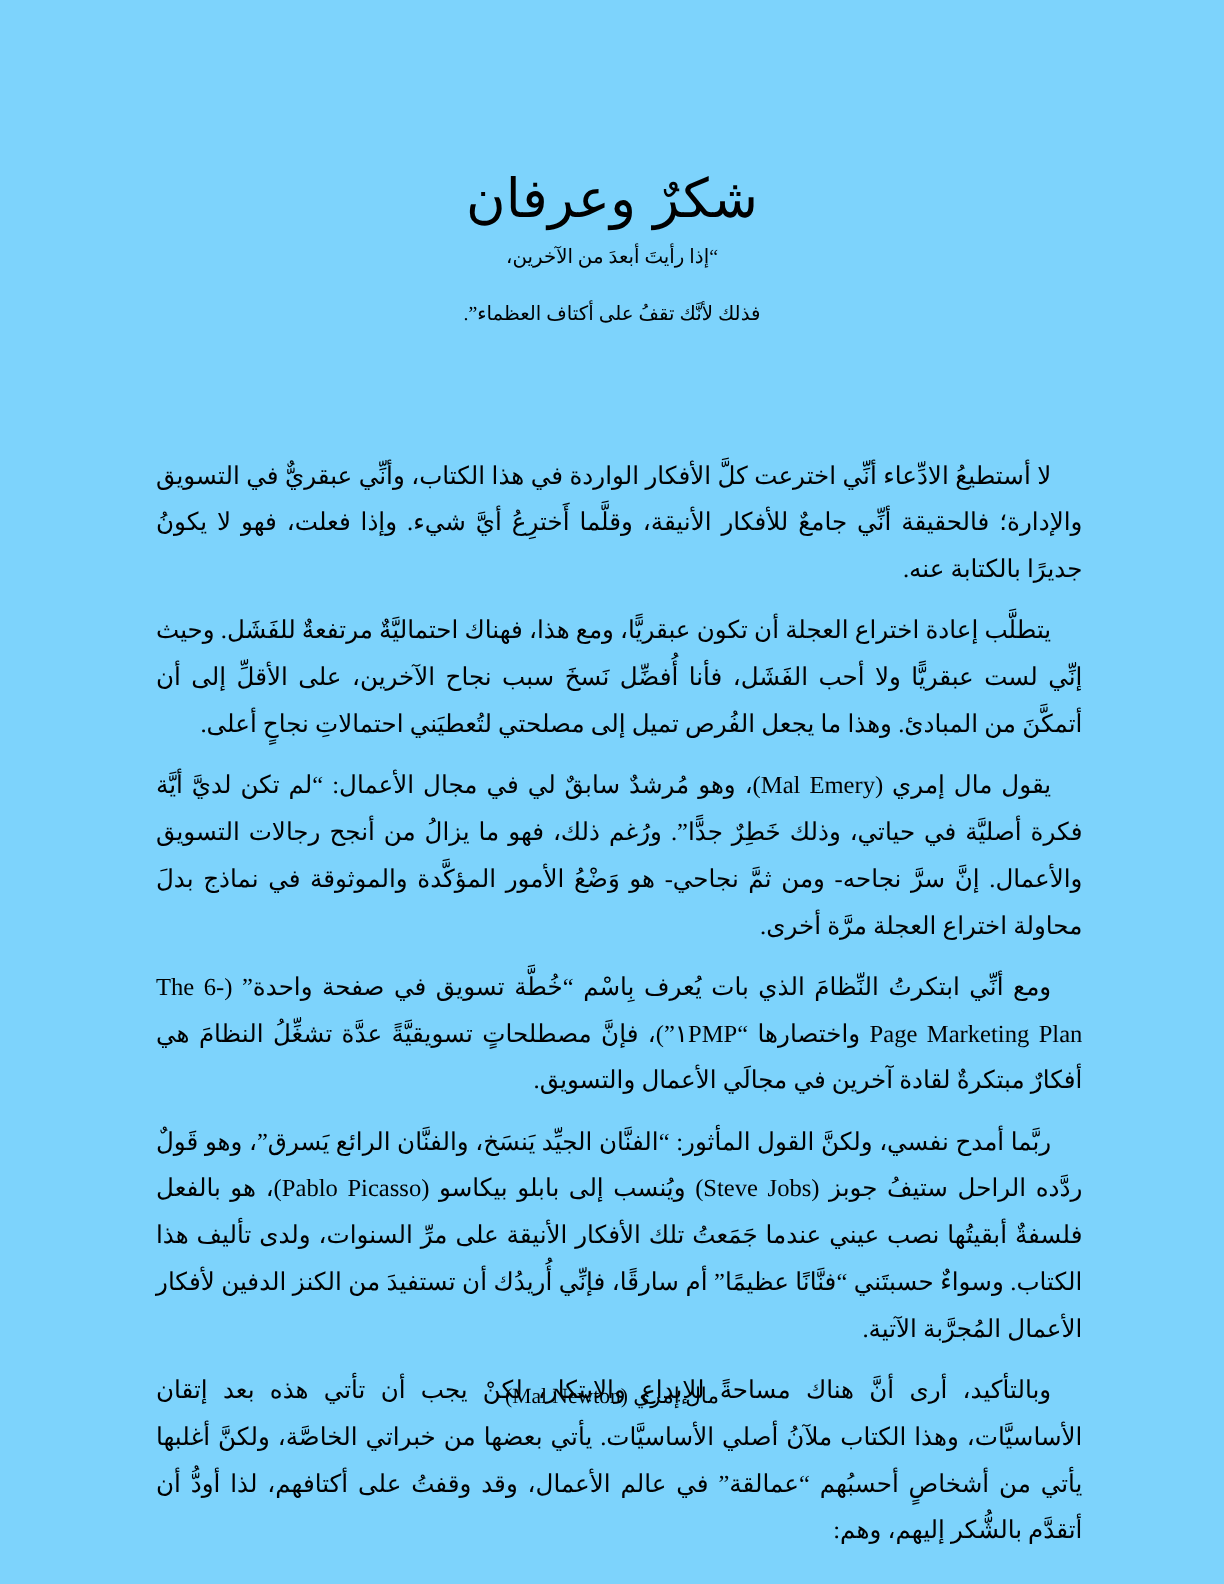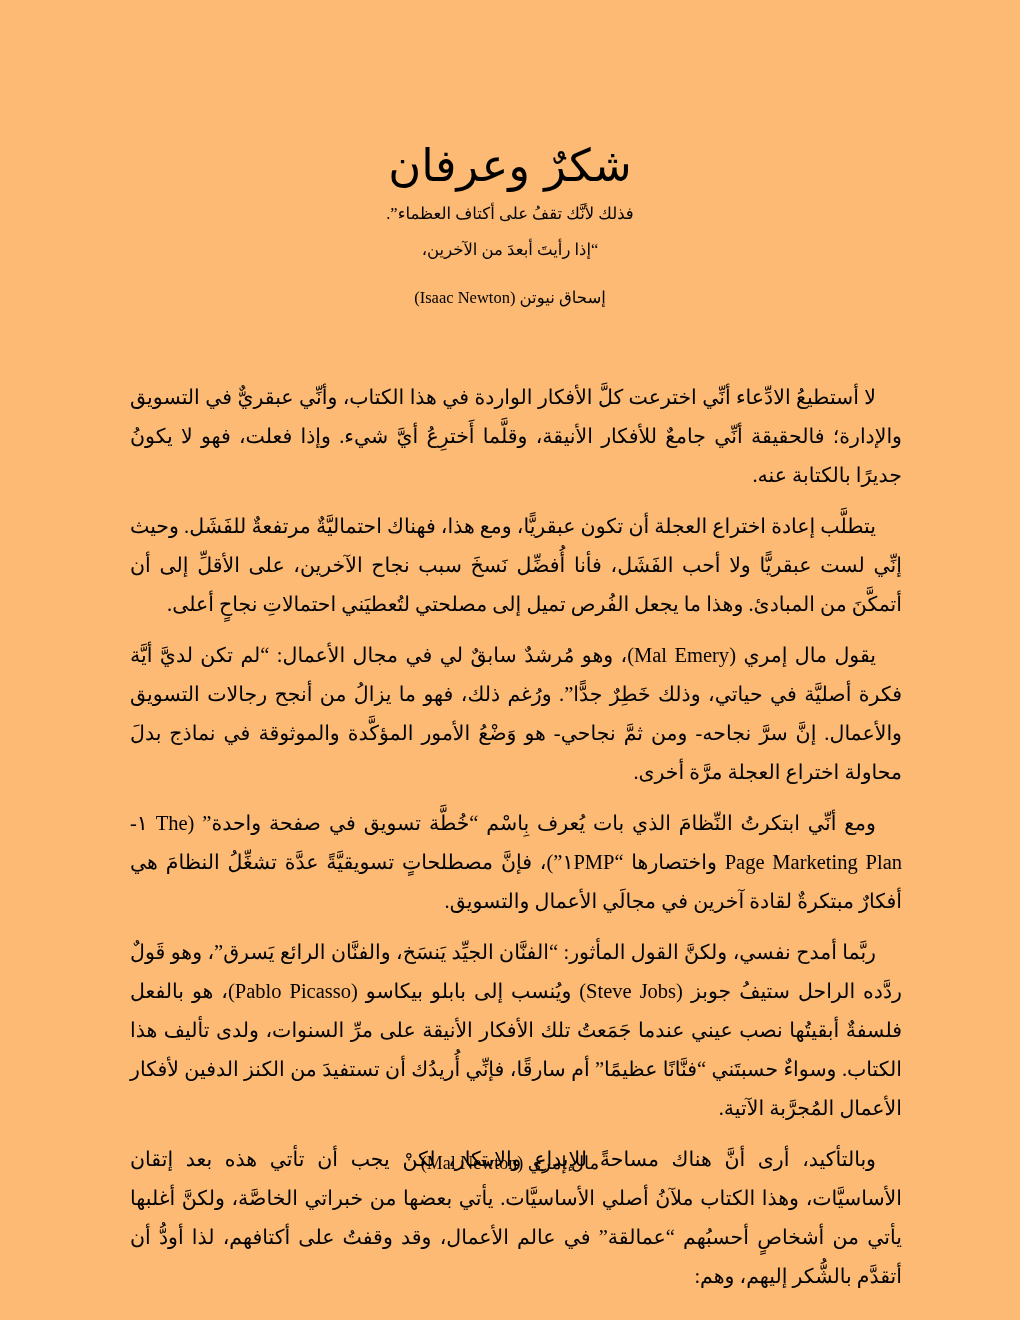--- a/index.html
+++ b/index.html
@@ -13,21 +13,21 @@
     font-family: "Liberation Serif", "DejaVu Serif", serif;
     color: #000000;
     -webkit-font-smoothing: antialiased;
   }
 
   .page {
     position: relative;
     width: 1020px;
     height: 1320px;
     box-sizing: border-box;
-    background: #fdba74;
+    background: #7dd3fc;
     overflow: hidden;
   }
 
   
   .doc-title {
     position: absolute;
     top: 108px;
     left: 0;
     right: 0;
     text-align: center;
@@ -91,30 +91,29 @@
   }
 </style>
 </head>
 <body>
 
 <div class="page">
 
   <h1 class="doc-title">شكرٌ وعرفان</h1>
 
   <div class="epigraph">
+    <p class="eq-line">“إذا رأيتَ أبعدَ من الآخرين،</p>
     <p class="eq-line last">فذلك لأنَّك تقفُ على أكتاف العظماء”.</p>
-    <p class="eq-line">“إذا رأيتَ أبعدَ من الآخرين،</p>
-    <p class="eq-attrib">إسحاق نيوتن (Isaac Newton)</p>
   </div>
 
   <div class="body-text">
     <p>لا أستطيعُ الادِّعاء أنِّي اخترعت كلَّ الأفكار الواردة في هذا الكتاب، وأنِّي عبقريٌّ في التسويق والإدارة؛ فالحقيقة أنِّي جامعٌ للأفكار الأنيقة، وقلَّما أَخترِعُ أيَّ شيء. وإذا فعلت، فهو لا يكونُ جديرًا بالكتابة عنه.</p>
     <p>يتطلَّب إعادة اختراع العجلة أن تكون عبقريًّا، ومع هذا، فهناك احتماليَّةٌ مرتفعةٌ للفَشَل. وحيث إنِّي لست عبقريًّا ولا أحب الفَشَل، فأنا أُفضِّل نَسخَ سبب نجاح الآخرين، على الأقلِّ إلى أن أتمكَّنَ من المبادئ. وهذا ما يجعل الفُرص تميل إلى مصلحتي لتُعطيَني احتمالاتِ نجاحٍ أعلى.</p>
     <p>يقول مال إمري (Mal Emery)، وهو مُرشدٌ سابقٌ لي في مجال الأعمال: “لم تكن لديَّ أيَّة فكرة أصليَّة في حياتي، وذلك خَطِرٌ جدًّا”. ورُغم ذلك، فهو ما يزالُ من أنجح رجالات التسويق والأعمال. إنَّ سرَّ نجاحه- ومن ثمَّ نجاحي- هو وَضْعُ الأمور المؤكَّدة والموثوقة في نماذج بدلَ محاولة اختراع العجلة مرَّة أخرى.</p>
-    <p>ومع أنِّي ابتكرتُ النِّظامَ الذي بات يُعرف بِاسْم “خُطَّة تسويق في صفحة واحدة” (The ١-Page Marketing Plan واختصارها “١PMP”)، فإنَّ مصطلحاتٍ تسويقيَّةً عدَّة تشغِّلُ النظامَ هي أفكارٌ مبتكرةٌ لقادة آخرين في مجالَي الأعمال والتسويق.</p>
+    <p>ومع أنِّي ابتكرتُ النِّظامَ الذي بات يُعرف بِاسْم “خُطَّة تسويق في صفحة واحدة” (The 6-Page Marketing Plan واختصارها “١PMP”)، فإنَّ مصطلحاتٍ تسويقيَّةً عدَّة تشغِّلُ النظامَ هي أفكارٌ مبتكرةٌ لقادة آخرين في مجالَي الأعمال والتسويق.</p>
     <p>ربَّما أمدح نفسي، ولكنَّ القول المأثور: “الفنَّان الجيِّد يَنسَخ، والفنَّان الرائع يَسرق”، وهو قَولٌ ردَّده الراحل ستيفُ جوبز (Steve Jobs) ويُنسب إلى بابلو بيكاسو (Pablo Picasso)، هو بالفعل فلسفةٌ أبقيتُها نصب عيني عندما جَمَعتُ تلك الأفكار الأنيقة على مرِّ السنوات، ولدى تأليف هذا الكتاب. وسواءٌ حسبتَني “فنَّانًا عظيمًا” أم سارقًا، فإنِّي أُريدُك أن تستفيدَ من الكنز الدفين لأفكار الأعمال المُجرَّبة الآتية.</p>
     <p>وبالتأكيد، أرى أنَّ هناك مساحةً للإبداع والابتكار، لكنْ يجب أن تأتي هذه بعد إتقان الأساسيَّات، وهذا الكتاب ملآنُ أصلي الأساسيَّات. يأتي بعضها من خبراتي الخاصَّة، ولكنَّ أغلبها يأتي من أشخاصٍ أحسبُهم “عمالقة” في عالم الأعمال، وقد وقفتُ على أكتافهم، لذا أودُّ أن أتقدَّم بالشُّكر إليهم، وهم:</p>
   </div>
 
   <div class="signature">
     <span>مال إمري (Mal Newton)</span>
   </div>
 
 </div>
 

